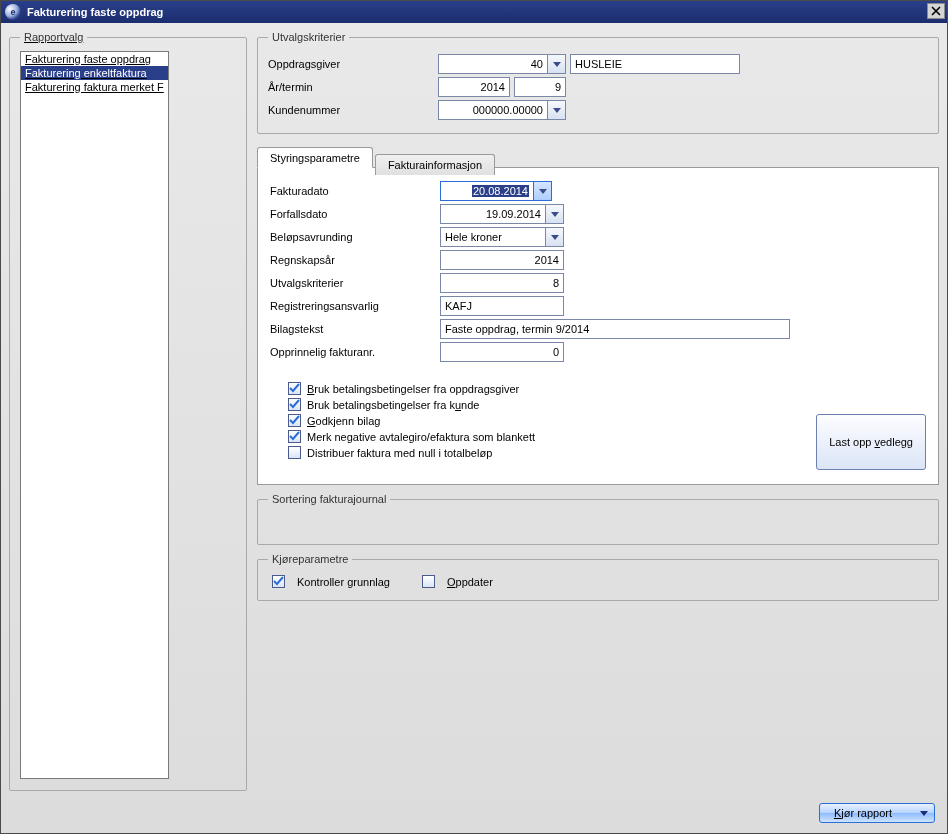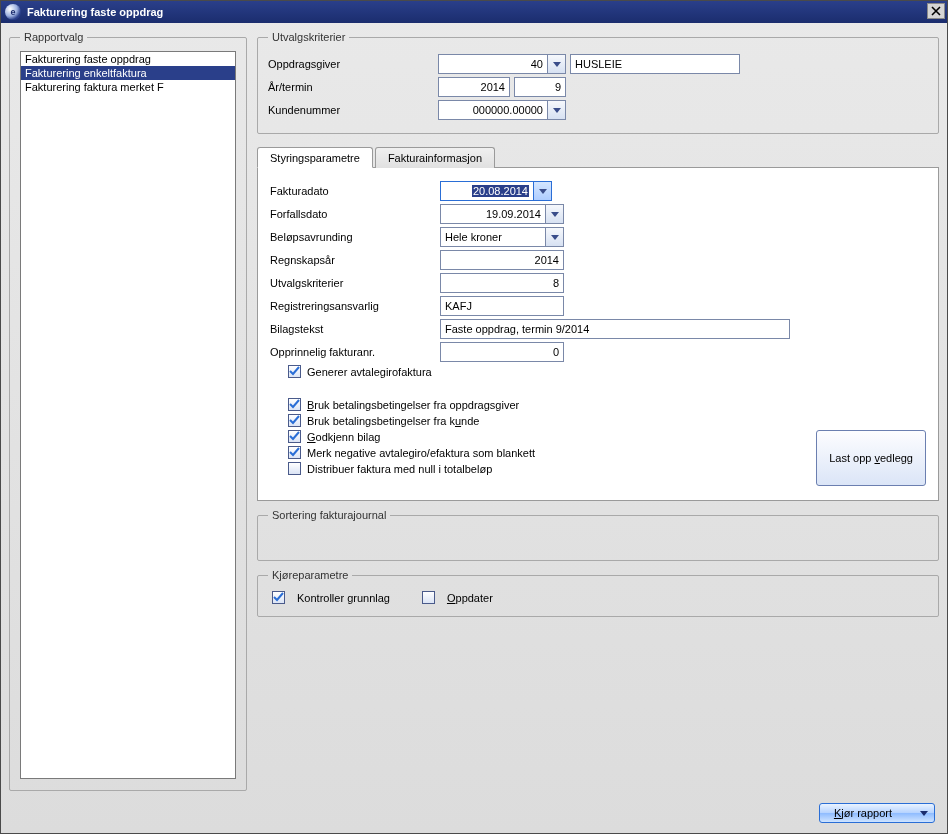--- a/index.html
+++ b/index.html
@@ -128,21 +128,21 @@
   .tabbar { display:flex; position:relative; z-index:2; }
   .tab {
     padding:4px 12px 3px 12px;
     border:1px solid #9a9a9a;
     border-bottom:none;
     background:linear-gradient(#f0f0f0,#e0e0e0);
     margin-right:2px;
     border-radius:3px 3px 0 0;
     cursor:pointer;
     position:relative;
-    top:1px;
+    top:8px;
   }
   .tab.active {
     background:#fff;
     border-bottom:1px solid #fff;
     top:1px;
   }
   .tabpage {
     border:1px solid #9a9a9a;
     background:#fff;
     padding:10px 12px 14px 12px;
@@ -210,21 +210,21 @@
     <div class="closebtn">
       <svg width="10" height="10" viewBox="0 0 10 10">
           <path d="M1 1 L9 9 M9 1 L1 9" stroke="#000" stroke-width="1.6"></path>
         </svg>
     </div>
   </div>
 
   <div class="client">
 
     <div class="left-pane">
-      <fieldset class="group" style="flex:1; display:flex; flex-direction:column;">
+      <fieldset class="group" style="flex:1; display:flex; flex-direction:row;text-decoration:underline;">
         <legend>Rapportvalg</legend>
         <div class="listbox">
           <div class="item">Fakturering faste oppdrag</div>
           <div class="item selected">Fakturering enkeltfaktura</div>
           <div class="item">Fakturering faktura merket F</div>
         </div>
       </fieldset>
     </div>
 
     <div class="right-pane">
@@ -317,28 +317,20 @@
           <div class="row">
             <span class="lbl">Bilagstekst</span>
             <input class="txt" style="width: 350px;" value="Faste oppdrag, termin 9/2014">
           </div>
 
           <div class="row">
             <span class="lbl">Opprinnelig fakturanr.</span>
             <input class="txt num" style="width: 124px;" value="0">
           </div>
 
-          <div class="chk-row">
-            <span class="chk checked">
-                <svg width="11" height="11" viewBox="0 0 11 11">
-                  <path d="M1 5 L4 8 L10 1" stroke="#2a6ed6" stroke-width="2" fill="none"></path>
-                </svg>
-              </span>
-            <span>Generer avtalegirofaktura</span>
-          </div>
 
           <div class="spacer"></div>
 
           <div class="chk-row">
             <span class="chk checked">
                 <svg width="11" height="11" viewBox="0 0 11 11">
                   <path d="M1 5 L4 8 L10 1" stroke="#2a6ed6" stroke-width="2" fill="none"></path>
                 </svg>
               </span>
             <span><span></span><span class="underline-letter">B</span><span>ruk betalingsbetingelser fra oppdragsgiver</span></span>

